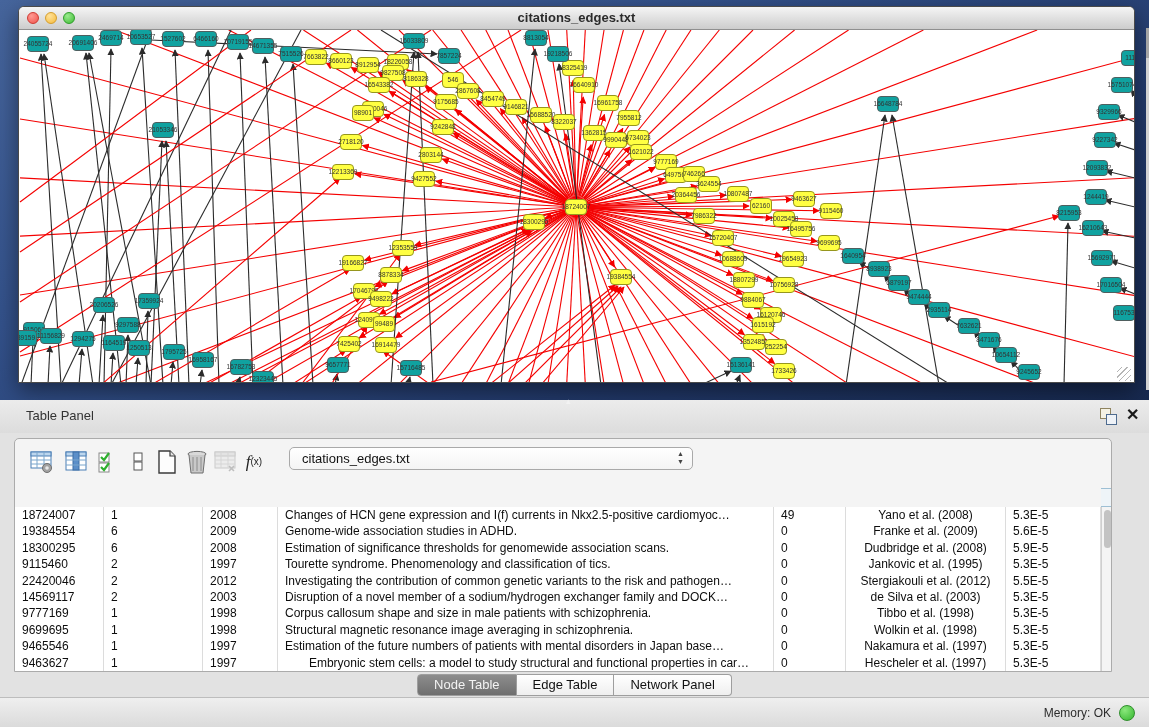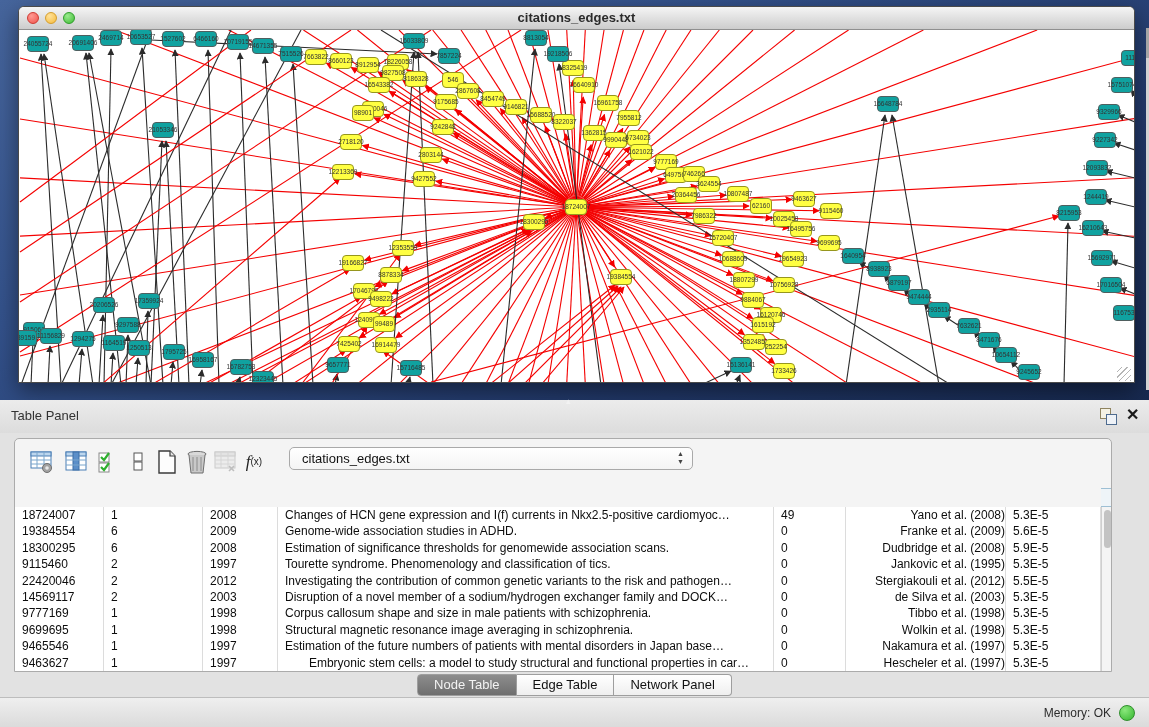--- a/index.html
+++ b/index.html
@@ -25,21 +25,21 @@
   .tl.yel{left:26px;background:radial-gradient(circle at 35% 30%,#ffe29a,#f6b codex 3e);background:radial-gradient(circle at 35% 30%,#ffe29a,#f5ba3c);border:1px solid #d59e2d;}
   .tl.grn{left:44px;background:radial-gradient(circle at 35% 30%,#9aeb8e,#41bc37;);background:radial-gradient(circle at 35% 30%,#9aeb8e,#41bc37);border:1px solid #2f9e2b;}
   #canvas{position:relative;width:100%;height:354px;background:#ffffff;}
   #graph-svg{display:block;}
   #resize-grip{position:absolute;right:3px;bottom:3px;width:14px;height:14px;
     background:repeating-linear-gradient(135deg,transparent 0 3px,#b5b5b5 3px 4px);}
 
   
   #panel-bar{position:absolute;left:0;top:400px;width:1149px;height:33px;
     background:linear-gradient(#ececec,#dcdcdc);border-bottom:1px solid #bdbdbd;}
-  #panel-title{position:absolute;left:11px;top:8px;font-size:13px;color:#333;}
+  #panel-title{position:absolute;left:26px;top:8px;font-size:13px;color:#333;}
   #panel-grip{position:absolute;left:566px;top:-4px;font-size:9px;color:#f2f2f2;}
   #float-btn{position:absolute;left:1100px;top:8px;width:16px;height:16px;cursor:pointer;}
   #float-btn .sq1{position:absolute;left:0;top:0;width:9px;height:9px;border:1px solid #8f8460;background:#f5f2e4;}
   #float-btn .sq2{position:absolute;left:6px;top:6px;width:9px;height:9px;border:1px solid #4e6b8f;background:#eef2f7;}
   #close-btn{position:absolute;left:1126px;top:5px;font-size:16px;font-weight:700;color:#1a1a1a;cursor:pointer;}
 
   
   #panel-body{position:absolute;left:0;top:433px;width:1149px;height:264px;background:#e2e2e2;}
   #inset{position:absolute;left:14px;top:5px;width:1098px;height:234px;background:#f4f4f4;
     border:1px solid #ababab;border-radius:5px 5px 0 0;box-sizing:border-box;overflow:hidden;}
@@ -57,21 +57,21 @@
   #thead{position:absolute;left:0;top:49px;height:19px;display:flex;}
   .th{box-sizing:border-box;background:linear-gradient(#e3f1fa,#c8e2f2);border:1px solid #9dbfd4;
     border-left:none;font-size:12px;color:#1c1c1c;text-align:center;line-height:17px;
     white-space:nowrap;overflow:hidden;}
   .th:first-child{border-left:1px solid #9dbfd4;}
   .th .sort{font-size:10px;margin-right:3px;color:#16506e;}
   #tbody{position:absolute;left:0;top:68px;width:1086px;height:166px;background:#fff;}
   .tr{display:flex;height:16.4px;}
   .td{box-sizing:border-box;border-right:1px solid #dcdcdc;font-size:12px;color:#0d0d0d;
     line-height:16.4px;white-space:nowrap;overflow:hidden;padding-left:7px;}
-  .td.center{text-align:right;padding-left:0;}
+  .td.center{text-align:center;padding-left:0;}
   #vscroll{position:absolute;left:1086px;top:68px;width:11px;height:166px;background:#f4f4f4;border-left:1px solid #cfcfcf;}
   #vthumb{position:absolute;left:1.5px;top:3px;width:7px;height:38px;border-radius:4px;background:#c3c3c3;}
   #corner{position:absolute;left:1086px;top:49px;width:11px;height:19px;background:#eef4f8;border:1px solid #9dbfd4;border-left:none;box-sizing:border-box;}
 
   
   #table-tabs{position:absolute;left:0;top:241px;width:100%;display:flex;justify-content:center;}
   .seg{height:20px;line-height:20px;padding:0 16px;font-size:13px;color:#111;
     background:linear-gradient(#ffffff,#efefef);border:1px solid #9e9e9e;border-left:none;cursor:pointer;}
   .seg:first-child{border-left:1px solid #9e9e9e;border-radius:4px 0 0 4px;}
   .seg:last-child{border-radius:0 4px 4px 0;}

